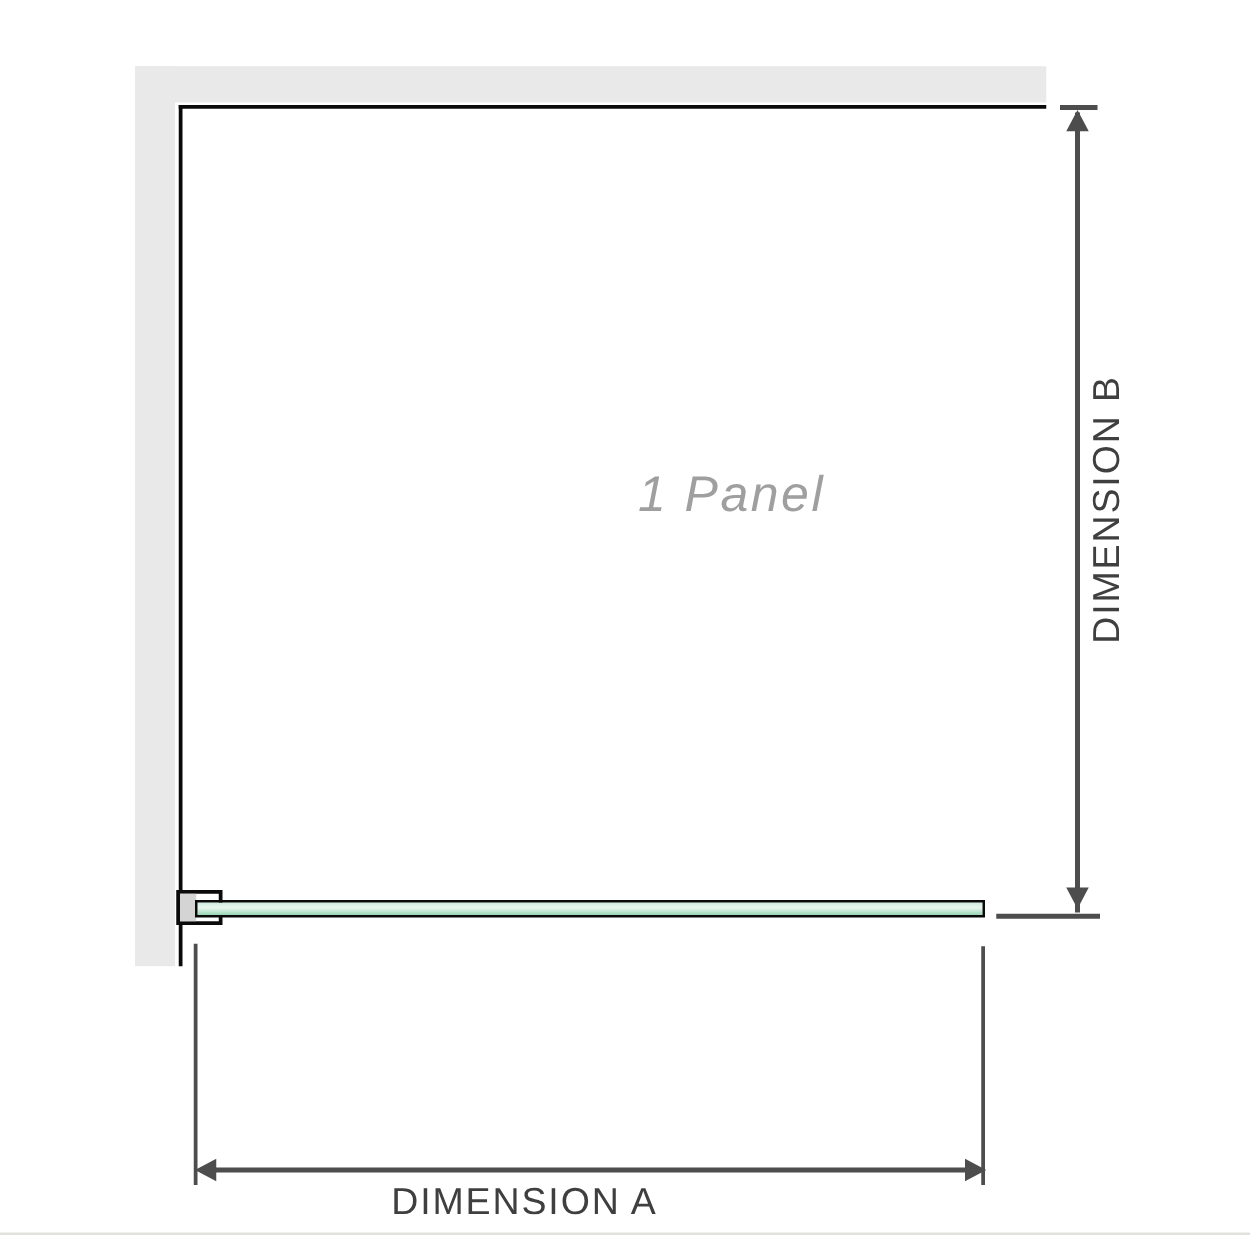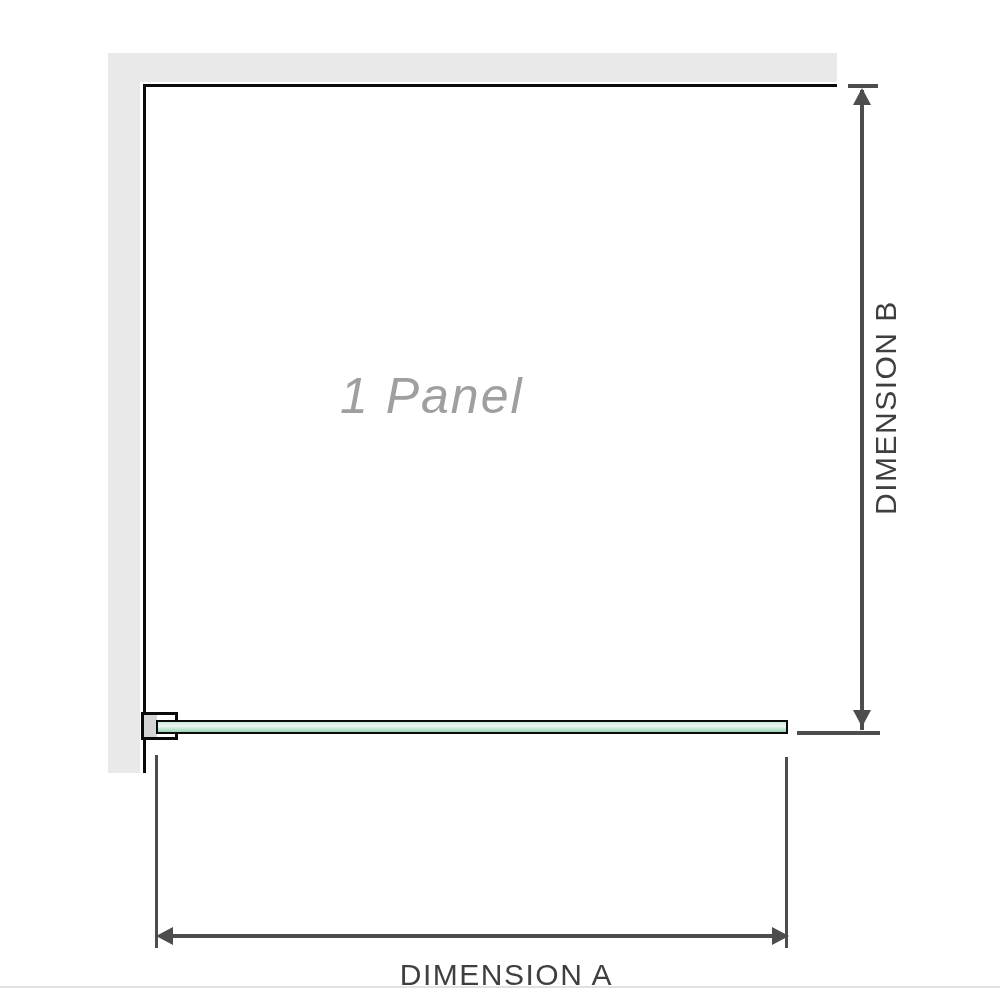--- a/index.html
+++ b/index.html
@@ -27,21 +27,21 @@
   .wall-top{left:108px; top:53px; width:729px; height:29px; background:var(--wall);}
   .wall-left{left:108px; top:53px; width:32px; height:720px; background:var(--wall);}
 
   
   .edge-top{left:143px; top:84px; width:694px; height:3px; background:var(--outline);}
   .edge-left{left:143px; top:84px; width:3px; height:689px; background:var(--outline);}
 
   
   .panel-label{
     left:340px; top:366px; width:320px; height:60px; line-height:60px;
-    text-align:left; font-size:50px; font-style:italic;
+    text-align:right; font-size:40px; font-style:italic;
     color:var(--panel-text); letter-spacing:2px;
   }
 
   
   .bracket{
     left:141px; top:712px; width:37px; height:28px;
     border:3px solid var(--outline); background:#fff; box-sizing:border-box; z-index:2;
   }
   .bracket-pad{position:absolute; left:0; top:0; bottom:0; width:13px; background:var(--bracket-fill);}
   .glass{
@@ -75,21 +75,21 @@
   .dima-ext-right{left:785px; top:757px; width:3px; height:191px;}
   .dima-line{left:160px; top:934px; width:625px; height:4px;}
   .dima-arrow-left{left:156px; top:927px;
     border-top:9px solid transparent; border-bottom:9px solid transparent;
     border-right:17px solid var(--dimension);}
   .dima-arrow-right{left:772px; top:927px;
     border-top:9px solid transparent; border-bottom:9px solid transparent;
     border-left:17px solid var(--dimension);}
   .dima-label{
     left:313px; top:945px; width:300px; height:34px; line-height:34px;
-    text-align:right; font-size:30px; letter-spacing:1.5px; color:var(--label-text); white-space:nowrap;margin-top:13px;
+    text-align:left; font-size:30px; letter-spacing:1.5px; color:var(--label-text); white-space:nowrap;
   }
 
   .bottom-rule{left:0; top:986px; width:1000px; height:2px; background:var(--bottom-rule);}
 </style>
 </head>
 <body>
 
 <div class="canvas">
 
   <div class="abs wall-top"></div>

